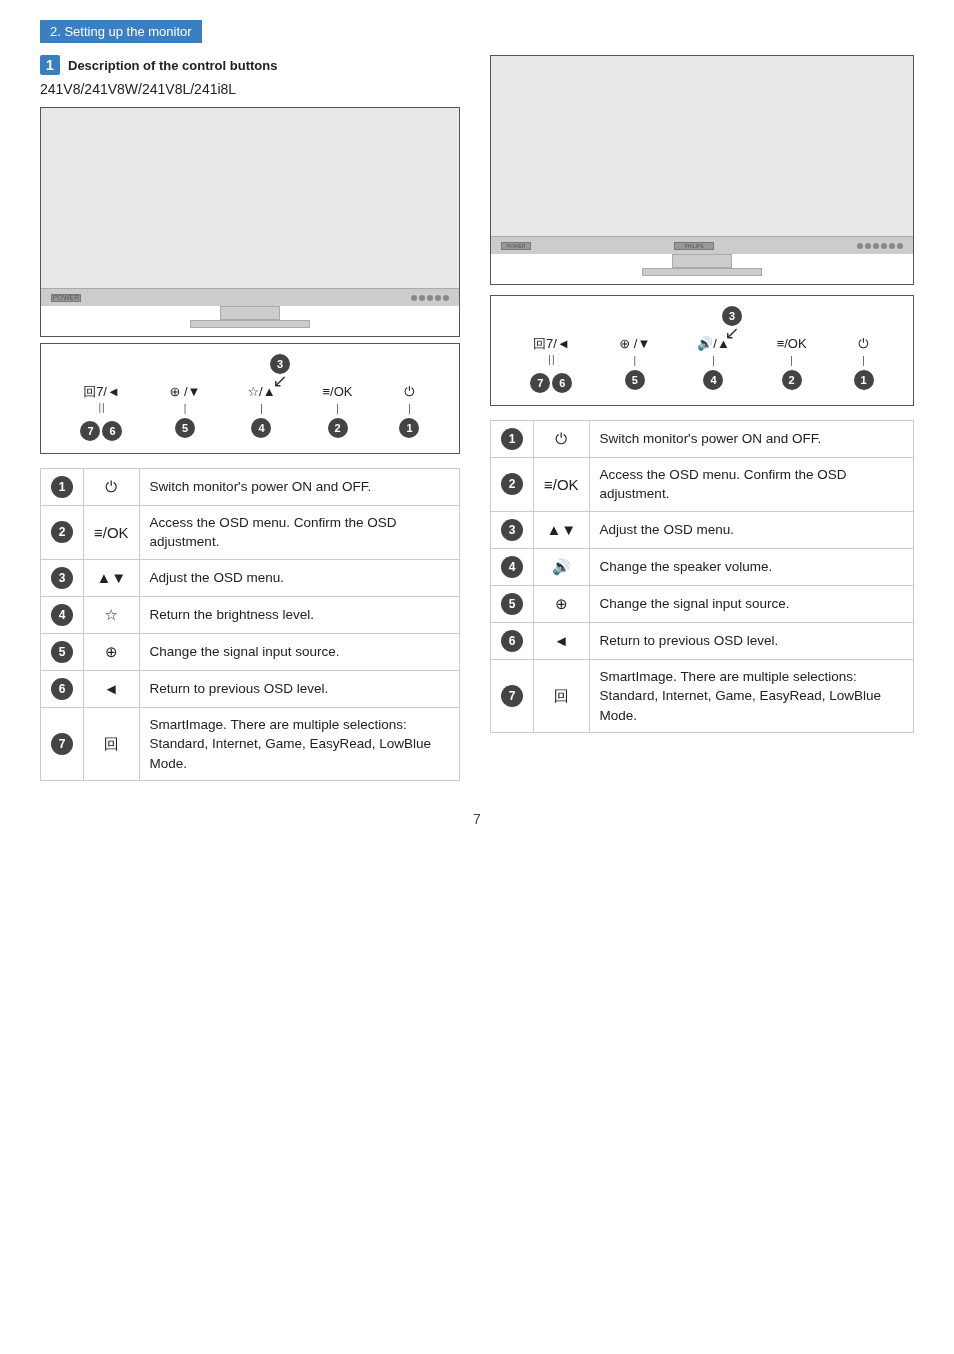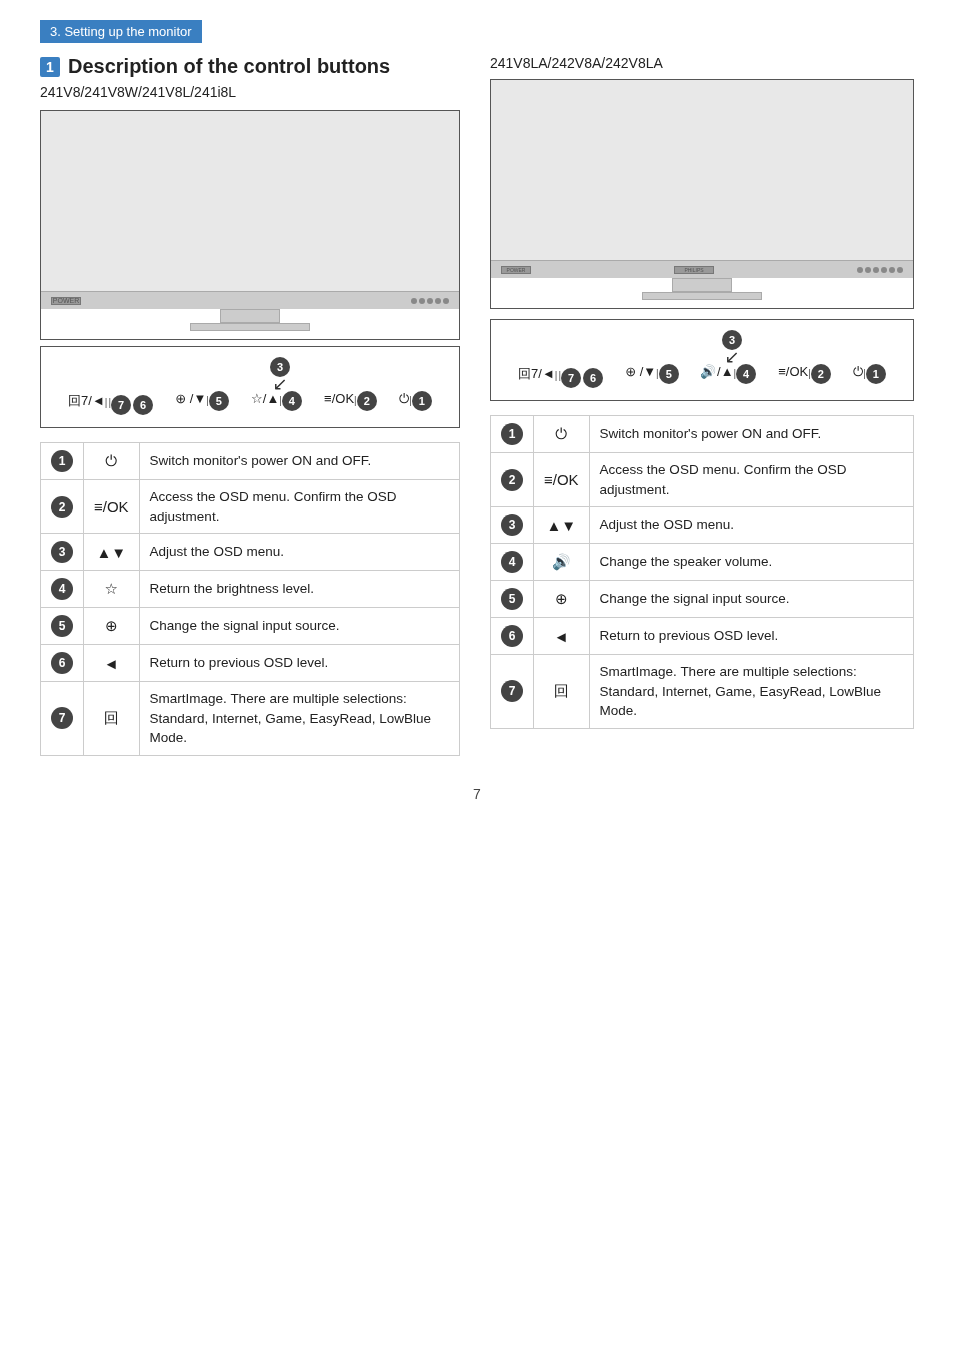--- a/index.html
+++ b/index.html
@@ -52,21 +52,21 @@
       font-size: 14px;
       font-weight: bold;
       width: 20px;
       height: 20px;
       display: inline-flex;
       align-items: center;
       justify-content: center;
       border-radius: 2px;
     }
     .subsection-title {
-      font-size: 20px;
+      font-size: 13px;
       font-weight: bold;
     }
     .model-line {
       font-size: 14px;
       margin-bottom: 10px;
       color: #222;
     }
 
     
     .two-col {
@@ -142,21 +142,21 @@
     
     .control-diagram {
       border: 1.5px solid #555;
       background: #fff;
       padding: 14px 16px 12px;
       margin-bottom: 14px;
       position: relative;
     }
     .control-btn-group {
       display: flex;
-      flex-direction: row;
+      flex-direction: column;
       align-items: center;
       font-size: 11px;
       color: #333;
     }
     .control-symbol {
       font-size: 13px;
       line-height: 1.2;
       color: #222;
     }
     .control-circle {
@@ -217,21 +217,21 @@
       background: #fff;
       margin-bottom: 10px;
     }
   </style>
 </head>
 <body>
 
 <div class="page">
 
   
-  <div class="breadcrumb-bar">3. Setting up the monitor</div>
+  <div class="breadcrumb-bar">2. Setting up the monitor</div>
 
   <div class="two-col">
 
     <div class="col-left">
 
 
       <div class="subsection-header">
         <span class="subsection-number">1</span>
         <span class="subsection-title">Description of the control buttons</span>
       </div>
@@ -364,21 +364,20 @@
     <td class="icon-cell" style="font-size:15px;">回</td>
     <td class="desc-cell">SmartImage. There are multiple selections: Standard, Internet, Game, EasyRead, LowBlue Mode.</td>
   </tr>
           </tbody>
       </table>
 
     </div>
 
     <div class="col-right">
 
-      <p class="right-model-label">241V8LA/242V8A/242V8LA</p>
 
       <div class="monitor-diagram-right">
         <div style="height:180px;background:#e8e8e8;"></div>
         <div class="monitor-bottom-bar">
           <div class="monitor-btn-small" style="font-size:5px;">POWER</div>
           <div style="flex:1;"></div>
           <div class="monitor-btn-small" style="font-size:5px;width:40px;">PHILIPS</div>
           <div style="flex:1;"></div>
           <div class="monitor-btn-dots">
             <div class="monitor-dot"></div>

